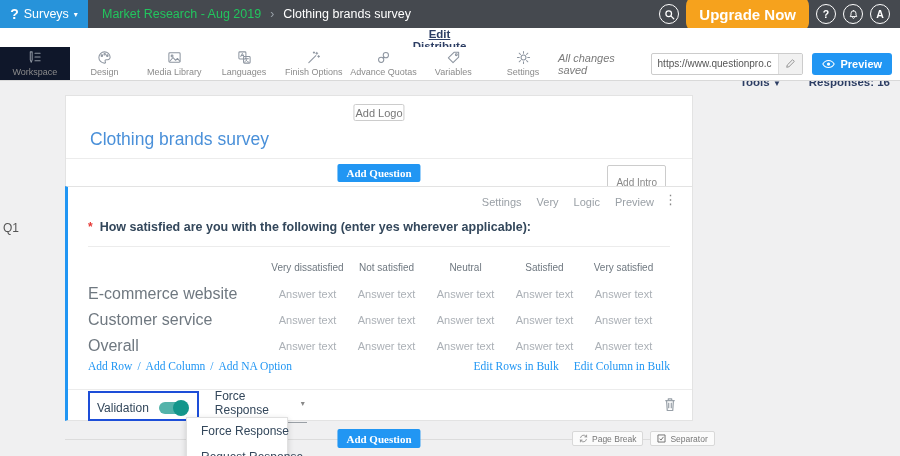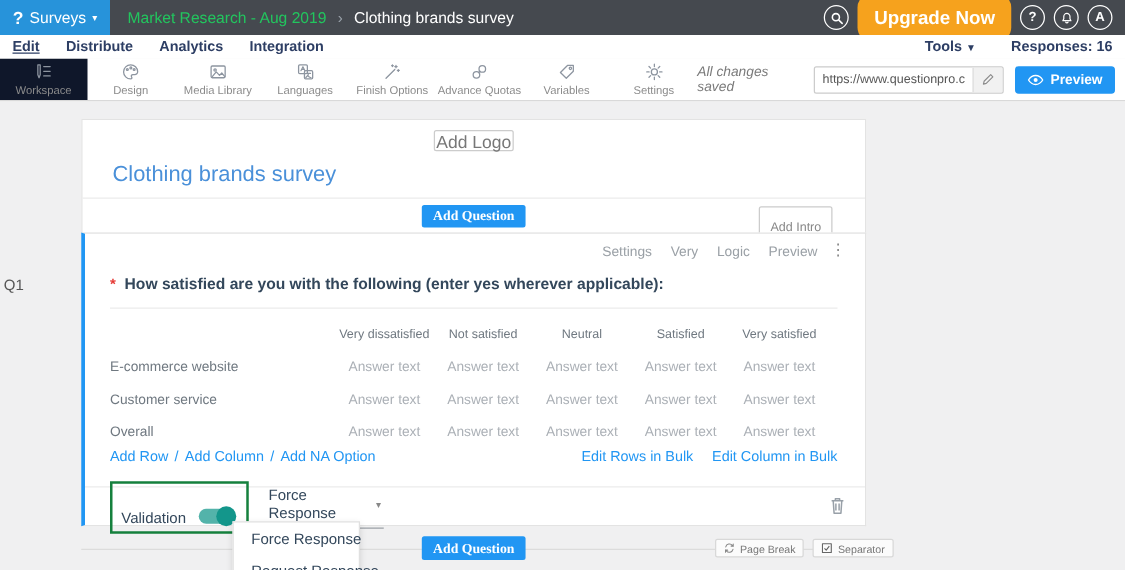--- a/index.html
+++ b/index.html
@@ -12,21 +12,21 @@
   .logo-glyph { font-weight:bold; font-size:14px; }
   .logo-caret { font-size:8px; }
   .breadcrumb { margin-left:14px; font-size:12.5px; color:#fff; display:flex; gap:9px; align-items:center; }
   .crumb-parent { color:#22c55e; cursor:pointer; }
   .crumb-sep { color:#9aa2aa; font-size:12px; }
   .topbar-right { margin-left:auto; display:flex; align-items:center; gap:7px; padding-right:10px; }
   .circle-btn { width:20px; height:20px; border-radius:50%; border:1px solid #fff; background:transparent; color:#fff; font-size:10.5px; font-weight:bold; display:flex; align-items:center; justify-content:center; padding:0; cursor:pointer; }
   .upgrade-btn { height:38px; border:none; border-radius:11px; background:#f6a21d; color:#fff; font-weight:bold; font-size:15px; padding:0 13px; cursor:pointer; }
 
   
-  .tabs-row { position:absolute; top:28px; left:0; right:0; height:19px; background:#fff; display:flex; align-items:center; padding:0 10px; }
+  .tabs-row { position:absolute; top:28px; left:0; right:0; height:19px; background:#fff; display:flex; align-items:center; padding:0 10px;flex-direction:column; }
   .tab { font-size:11.5px; font-weight:700; color:#2d3e64; margin-right:21px; cursor:pointer; }
   .tab.active { text-decoration:underline; }
   .tabs-right { margin-left:auto; display:flex; gap:28px; align-items:center; font-size:11.5px; font-weight:700; color:#2d3e64; }
   .tools-menu { cursor:pointer; }
   .tools-menu .caret { font-size:8px; color:#2d3e64; }
 
   
   .toolbar { position:absolute; top:47px; left:0; right:0; height:34px; background:#fff; border-bottom:1px solid #d9d9d9; display:flex; align-items:stretch; }
   .tool-item { width:73px; display:flex; flex-direction:column; align-items:center; justify-content:center; gap:2px; cursor:pointer; }
   .tool-item.active { background:#0f172a; }
@@ -38,47 +38,47 @@
   .url-input { border:none; outline:none; flex:1; font-size:10px; color:#555; padding:0 6px; min-width:0; background:transparent; }
   .pencil-btn { width:24px; align-self:stretch; border:none; border-left:1px solid #ddd; background:#f1f1f1; display:flex; align-items:center; justify-content:center; cursor:pointer; padding:0; }
   .pencil-btn svg, .preview-btn svg { display:block; }
   .preview-btn { height:22px; background:#2196f3; border:none; border-radius:3px; color:#fff; font-size:11px; font-weight:bold; display:flex; align-items:center; gap:5px; padding:0 10px; cursor:pointer; }
 
   
   .q-label { position:absolute; left:3px; top:221px; font-size:12px; color:#555; }
   .card { position:absolute; left:65px; width:628px; background:#fff; border:1px solid #e3e3e3; }
 
   .survey-head { top:95px; height:92px; }
-  .add-logo-btn { position:absolute; left:50%; transform:translateX(-50%); top:8px; height:17px; background:#fff; border:1px solid #ccc; border-radius:2px; font-size:14px; color:#777; padding:0 1px; cursor:pointer; }
+  .add-logo-btn { position:absolute; left:50%; transform:translateX(-50%); top:8px; height:17px; background:#fff; border:1px solid #ccc; border-radius:2px; font-size:11px; color:#777; padding:0 1px; cursor:pointer; }
   .survey-title { position:absolute; left:24px; top:33px; font-size:17.5px; color:#4a90d9; cursor:text; }
   .head-divider { position:absolute; left:0; right:0; top:62px; border-top:1px solid #ececec; }
   .add-question-btn { background:#2196f3; color:#fff; border:none; border-radius:2px; font-size:11px; font-weight:bold; height:18px; padding:0 9px; cursor:pointer;font-family:Liberation Serif, serif; }
   .head-addq { position:absolute; left:50%; transform:translateX(-50%); top:68px; }
   .add-intro-btn { position:absolute; right:26px; top:69px; height:34px; background:#fff; border:1px solid #ccc; border-radius:2px; font-size:10px; color:#888; padding:0 8px; cursor:pointer; }
 
   .question-card { top:186px; height:235px; border-left:3px solid #2196f3; }
   .q-actions { position:absolute; top:9px; right:38px; display:flex; gap:15px; font-size:11px; color:#9aa0a6; }
   .q-action { cursor:pointer; }
   .more-dots { position:absolute; top:6px; right:15px; font-size:13px; color:#888; cursor:pointer; line-height:1; }
   .q-row { position:absolute; left:20px; top:33px; display:flex; gap:7px; align-items:baseline; }
   .req { color:#e53935; font-size:12px; font-weight:bold; }
   .q-text { font-size:12.5px; font-weight:700; color:#33475b; }
   .q-divider1 { position:absolute; left:20px; right:22px; top:59px; border-top:1px solid #ececec; }
   .matrix { position:absolute; left:20px; top:66px; display:grid; grid-template-columns:180px repeat(5, 79px); }
   .mx-h { height:28px; display:flex; align-items:center; justify-content:center; font-size:10px; color:#6f7880; }
-  .mx-label { height:26px; display:flex; align-items:center; font-size:11px; color:#6f7880; cursor:text; }
+  .mx-label { height:26px; display:flex; align-items:center; font-size:16px; color:#6f7880; cursor:text; }
   .mx-cell { height:26px; display:flex; align-items:center; justify-content:center; font-size:11px; color:#abb0b6; cursor:text; }
-  .q-links { position:absolute; left:20px; right:22px; top:173px; display:flex; align-items:flex-start; font-size:11.5px; color:#2196f3; }
+  .q-links { position:absolute; left:20px; right:22px; top:173px; display:flex; align-items:flex-start; font-size:11.5px; color:#2196f3;font-family:Liberation Serif, serif; }
   .left-links { display:flex; gap:5px; }
   .link { cursor:pointer; }
   .right-links { margin-left:auto; display:flex; gap:15px; }
   .q-divider2 { position:absolute; left:0; right:0; top:202px; border-top:1px solid #ececec; }
 
   .validation-row { position:absolute; left:20px; right:16px; top:205px; height:28px; display:flex; align-items:center; }
-  .validation-box { display:flex; gap:10px; border:2px solid #15803d; padding:20px 9px 4px 7px; }
+  .validation-box { display:flex; align-items:center; gap:10px; border:2px solid #1d4ed8; padding:8px 9px 4px 7px; }
   .validation-label { font-size:12px; color:#33475b; }
   .toggle { position:relative; width:29px; height:12px; border-radius:6px; background:#53b3aa; cursor:pointer; }
   .toggle-knob { position:absolute; right:-1px; top:-2px; width:16px; height:16px; border-radius:50%; background:#13968b; }
   .force-select { margin-left:16px; display:flex; align-items:center; font-size:12px; color:#33475b; border-bottom:1px solid #9aa0a6; padding:0 2px 5px 0; width:92px; cursor:pointer; }
   .caret-sm { font-size:8px; color:#888; margin-left:auto; }
   .trash-btn { margin-left:auto; background:none; border:none; padding:0; cursor:pointer; }
 
   .dropdown-menu { position:absolute; left:186px; top:417px; width:102px; background:#fff; border:1px solid #e0e0e0; box-shadow:0 2px 6px rgba(0,0,0,0.16); z-index:20; }
   .dropdown-item { padding:6px 0 6px 14px; font-size:12px; color:#33475b; cursor:pointer; white-space:nowrap; }
 

